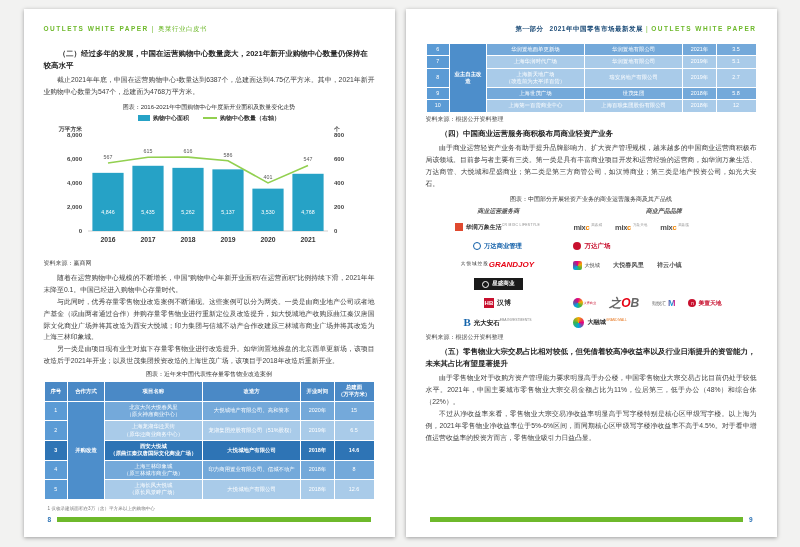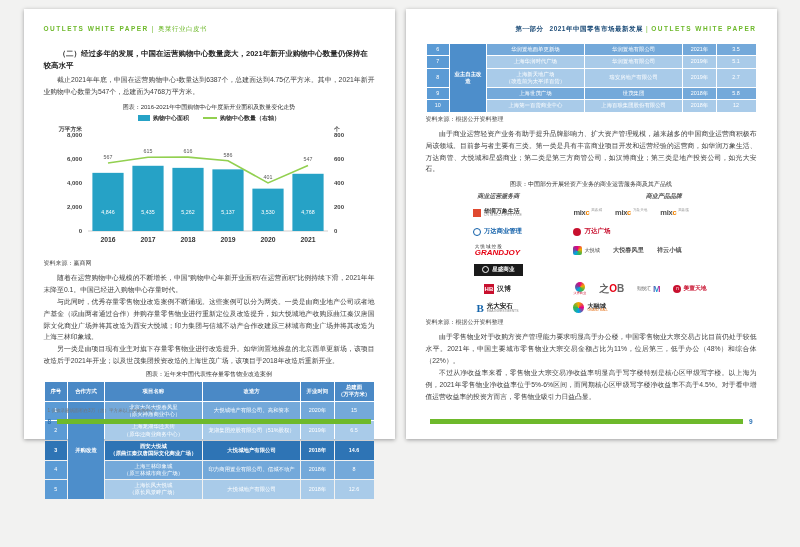--- a/index.html
+++ b/index.html
@@ -3,21 +3,21 @@
 <meta charset="utf-8">
 <style>
   html,body{margin:0;padding:0;}
   body{
     width:800px;height:547px;background:#f2f2f1;
     font-family:"Liberation Sans","DejaVu Sans",sans-serif;
     -webkit-font-smoothing:antialiased;overflow:hidden;
   }
   .spread{display:flex;justify-content:center;gap:11px;padding-top:9px;}
   .page{
-    width:371px;height:430px;background:#ffffff;position:relative;
+    width:371px;height:528px;background:#ffffff;position:relative;
     box-shadow:0 1px 4px rgba(0,0,0,.35);box-sizing:border-box;
     padding:16px 20px 0 20px;color:#3a3a3a;
   }
   
   .hdr-left{font-size:6.5px;color:#6eb92b;font-weight:bold;letter-spacing:1.5px;margin-bottom:14px;}
   .hdr-left .sub{letter-spacing:.5px;font-weight:normal;}
   .hdr-right{font-size:6.5px;text-align:right;margin-bottom:9px;letter-spacing:.5px;}
   .hdr-right .part{color:#1f4e79;font-weight:bold;margin-right:6px;}
   .hdr-right .ttl{color:#1f4e79;font-weight:bold;}
   .hdr-right .brand{color:#6eb92b;font-weight:bold;letter-spacing:1.5px;}
@@ -55,21 +55,21 @@
   .pageno{font-size:6.5px;font-weight:bold;color:#2e74b5;}
   .greenbar{flex:1;height:5px;background:#6eb92b;}
   
   .col-heads{display:flex;font-size:6px;color:#555;font-weight:bold;font-style:italic;font-family:"Liberation Serif","DejaVu Serif",serif;margin:3px 0 3px 0;}
   .col-heads .ch1{width:44%;text-align:center;}
   .col-heads .ch2{width:56%;text-align:center;}
   .logo-row{display:flex;align-items:center;min-height:17px;margin-bottom:2px;}
   .op-cell{width:44%;display:flex;justify-content:center;align-items:center;}
   .brand-cell{width:56%;display:flex;align-items:center;gap:13px;padding-left:4px;}
   .lgx{display:inline-flex;align-items:center;}
-  .stack{display:inline-flex;flex-direction:column;line-height:1.1;}
+  .stack{display:inline-flex;flex-direction:row;line-height:1.1;}
   
   .mlsq{width:8px;height:8px;background:#e0492f;margin-right:3px;}
   .ml-cn{font-size:6px;font-weight:bold;color:#333;}
   .ml-en{font-size:3.4px;color:#888;letter-spacing:.3px;}
   .wanda-ic{width:8px;height:8px;border:1.4px solid #0f5ea8;border-radius:50%;margin-right:3px;box-sizing:border-box;}
   .wanda-tx{font-size:6.3px;font-weight:bold;color:#0f5ea8;}
   .gj-cn{font-size:4.6px;color:#333;letter-spacing:1px;}
   .gj-en{font-size:8px;font-weight:bold;color:#e60012;font-style:italic;}
   .xs-pill{background:#1a1a1a;color:#fff;font-size:5.6px;font-weight:bold;padding:2px 8px;display:inline-flex;align-items:center;gap:3px;}
   .xs-dot{width:5px;height:5px;border:1px solid #fff;border-radius:50%;display:inline-block;}
@@ -86,21 +86,21 @@
   .wp-tx{font-size:6.5px;font-weight:bold;color:#c8102e;}
   .joy-ic{width:9px;height:9px;border-radius:2px;background:conic-gradient(#e6007e,#f6a800,#3cb54a,#00a6e0,#7d3f98,#e6007e);margin-right:2px;}
   .joy-tx{font-size:5.2px;color:#444;}
   .plaindark{font-size:6.2px;color:#555;font-weight:bold;}
   .coco-circle{width:11px;height:11px;border-radius:50%;background:#3cb54a;color:#fff;font-size:3.4px;font-weight:bold;display:inline-flex;align-items:center;justify-content:center;}
   .coco-square{width:11px;height:11px;border-radius:2px;background:#8dc63f;color:#fff;font-size:2.8px;font-weight:bold;display:inline-flex;align-items:center;justify-content:center;text-align:center;line-height:1.1;}
   .ico-tx{font-size:8px;font-weight:bold;color:#3cb54a;letter-spacing:-.3px;}
   .leaf{width:10px;height:10px;background:#4ca834;border-radius:0 50% 50% 50%;transform:rotate(45deg);}
   .pin{width:10px;height:10px;border-radius:50%;background:conic-gradient(#e6007e,#f6a800,#3cb54a,#00a6e0,#7d3f98,#e6007e);}
   .pin-sub{font-size:3.2px;color:#c8102e;}
-  .zob{font-size:10px;font-weight:bold;color:#666;}
+  .zob{font-size:12px;font-weight:bold;font-style:italic;color:#666;}
   .zob .red{color:#e60012;}
   .m-pre{font-size:4.6px;color:#555;margin-right:2px;}
   .m-glyph{font-size:9px;font-weight:bold;background:linear-gradient(90deg,#7d3f98,#00a6e0,#e6007e);-webkit-background-clip:text;background-clip:text;color:transparent;}
   .rc-ic{width:8px;height:8px;background:#c8102e;border-radius:50%;color:#fff;font-size:4.5px;display:inline-flex;align-items:center;justify-content:center;margin-right:2px;}
   .rc-tx{font-size:5.8px;font-weight:bold;color:#c8102e;}
   .drc-ic{width:11px;height:11px;border-radius:50%;background:conic-gradient(#f6a800,#e6007e,#00a6e0,#3cb54a,#f6a800);margin-right:3px;}
   .drc-cn{font-size:6.2px;font-weight:bold;color:#333;}
   .drc-sub{font-size:3.2px;color:#e6731a;}
 </style>
 </head>
@@ -282,20 +282,21 @@
             <td class="c-no">10</td>
             <td>上海第一百货商业中心</td>
             <td>上海百联集团股份有限公司</td>
             <td>2018年</td>
             <td>12</td>
           </tr>
         </tbody>
       </table>
     <div class="source">资料来源：根据公开资料整理</div>
 
+    <div class="sec-h">（四）中国商业运营服务商积极布局商业轻资产业务</div>
     <div class="para">由于商业运营轻资产业务有助于提升品牌影响力、扩大资产管理规模，越来越多的中国商业运营商积极布局该领域。目前参与者主要有三类。第一类是具有丰富商业项目开发和运营经验的运营商，如华润万象生活、万达商管、大悦城和星盛商业；第二类是第三方商管公司，如汉博商业；第三类是地产投资公司，如光大安石。</div>
 
     <div class="caption">图表：中国部分开展轻资产业务的商业运营服务商及其产品线</div>
     <div class="col-heads">
       <span class="ch1">商业运营服务商</span>
       <span class="ch2">商业产品品牌</span>
     </div>
     <div id="logo-grid">
         <div class="logo-row">
           <span class="op-cell">
@@ -396,20 +397,21 @@
               <span class="stack">
                 <span class="drc-cn">大融城</span>
                 <span class="drc-sub">GRAND MALL</span>
               </span>
             </span>
           </span>
         </div>
       </div>
     <div class="source">资料来源：根据公开资料整理</div>
 
+    <div class="sec-h">（五）零售物业大宗交易占比相对较低，但凭借着较高净收益率以及行业日渐提升的资管能力，未来其占比有望显著提升</div>
     <div class="para" style="margin-bottom:0">由于零售物业对于收购方资产管理能力要求明显高于办公楼，中国零售物业大宗交易占比目前仍处于较低水平。2021年，中国主要城市零售物业大宗交易金额占比为11%，位居第三，低于办公（48%）和综合体（22%）。</div>
     <div class="para" style="margin-bottom:0">不过从净收益率来看，零售物业大宗交易净收益率明显高于写字楼特别是核心区甲级写字楼。以上海为例，2021年零售物业净收益率位于5%-6%区间，而同期核心区甲级写字楼净收益率不高于4.5%。对于看中增值运营收益率的投资方而言，零售物业吸引力日益凸显。</div>
 
     <div class="footer">
       <span class="greenbar"></span>
       <span class="pageno">9</span>
     </div>
   </div>
 </div>
 

